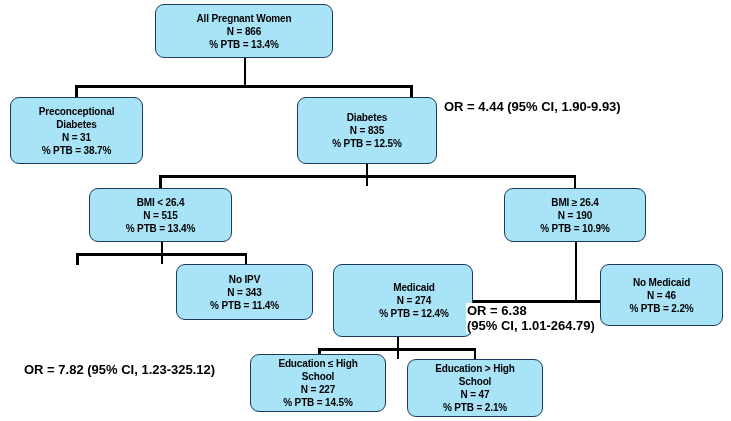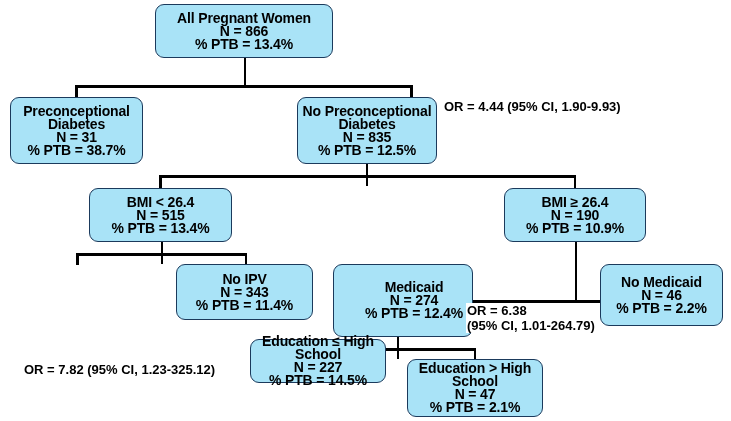--- a/index.html
+++ b/index.html
@@ -21,21 +21,21 @@
     background: #a9e3f7;
     border: 1.6px solid #1b3a5c;
     border-radius: 9px;
     display: flex;
     flex-direction: column;
     align-items: center;
     justify-content: center;
     text-align: center;
     color: #000000;
     font-weight: bold;
-    font-size: 14px;
+    font-size: 10px;
     line-height: 13px;
     letter-spacing: -0.15px;
     z-index: 3;
   }
   .node .ln { display: block; white-space: nowrap; }
   .edge {
     position: absolute;
     background: #000000;
     z-index: 1;
   }
@@ -90,21 +90,20 @@
   </div>
 
   <div class="node" style="left:10px; top:97px; width:133px; height:67px;">
     <span class="ln">Preconceptional</span>
     <span class="ln">Diabetes</span>
     <span class="ln">N = 31</span>
     <span class="ln">% PTB = 38.7%</span>
   </div>
 
   <div class="node" style="left:297px; top:97px; width:140px; height:67px;">
-    <span class="ln">No Preconceptional</span>
     <span class="ln">Diabetes</span>
     <span class="ln">N = 835</span>
     <span class="ln">% PTB = 12.5%</span>
   </div>
 
   <div class="node" style="left:89px; top:188px; width:143px; height:54px;">
     <span class="ln">BMI &lt; 26.4</span>
     <span class="ln">N = 515</span>
     <span class="ln">% PTB = 13.4%</span>
   </div>
@@ -127,21 +126,21 @@
     <span class="ln">N = 274</span>
     <span class="ln">% PTB = 12.4%</span>
   </div>
 
   <div class="node" style="left:600px; top:264px; width:123px; height:62px;">
     <span class="ln">No Medicaid</span>
     <span class="ln">N = 46</span>
     <span class="ln">% PTB = 2.2%</span>
   </div>
 
-  <div class="node" style="left:250px; top:339px; width:136px; height:44px;">
+  <div class="node" style="left:250px; top:354px; width:136px; height:58px;">
     <span class="ln">Education ≤ High</span>
     <span class="ln">School</span>
     <span class="ln">N = 227</span>
     <span class="ln">% PTB = 14.5%</span>
   </div>
 
   <div class="node" style="left:407px; top:359px; width:136px; height:58px;">
     <span class="ln">Education &gt; High</span>
     <span class="ln">School</span>
     <span class="ln">N = 47</span>

